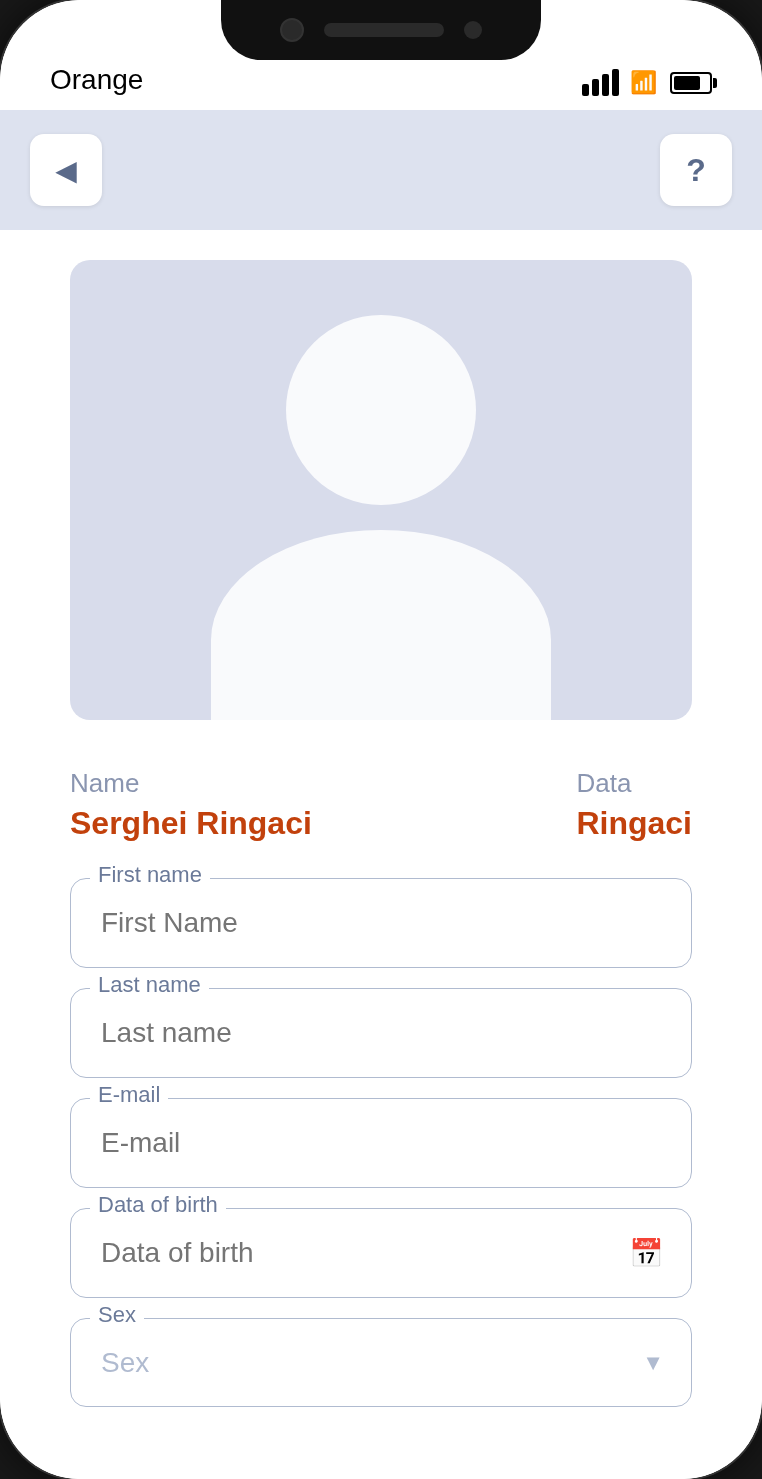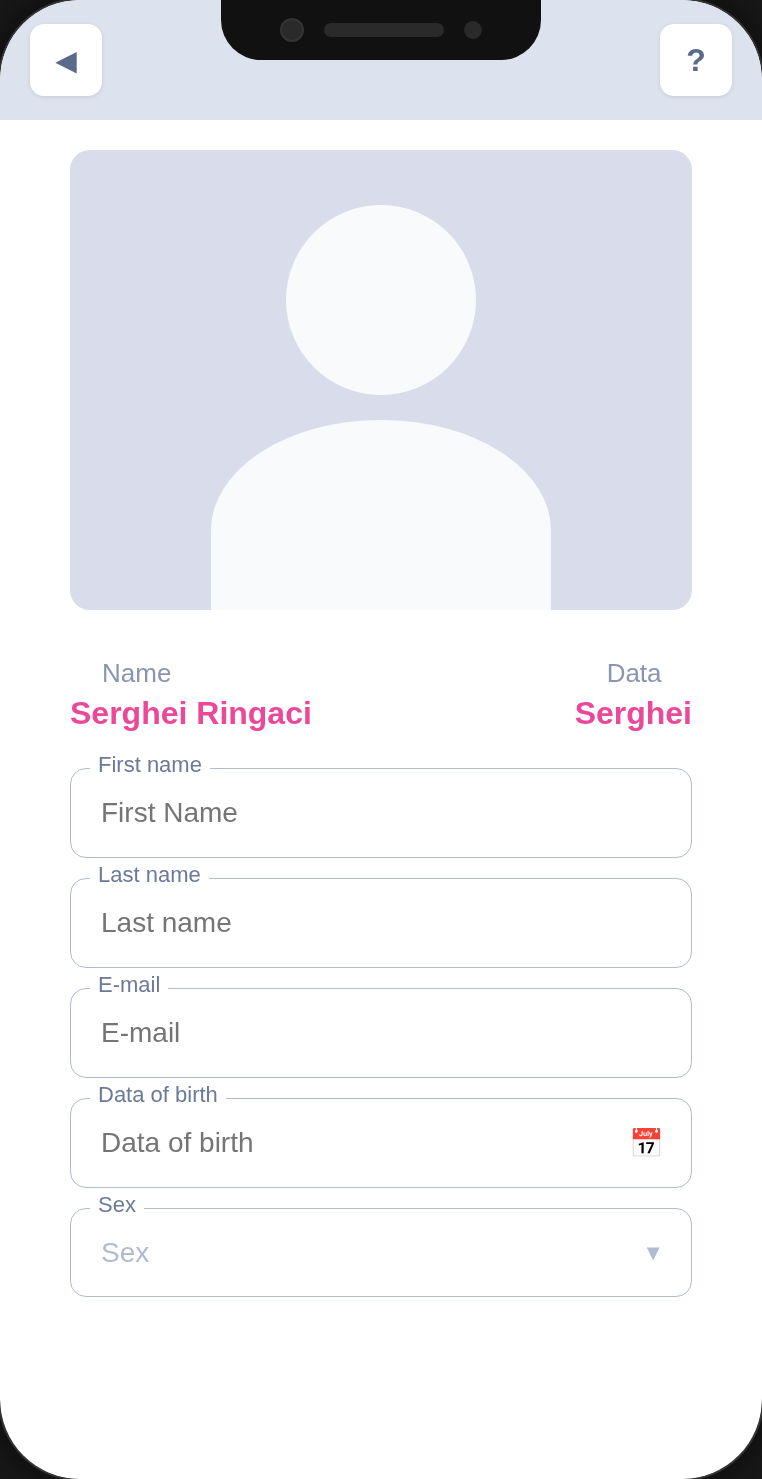--- a/index.html
+++ b/index.html
@@ -241,27 +241,26 @@
     .profile-field {
       display: flex;
       flex-direction: column;
       gap: 6px;
     }
 
     .profile-label {
       font-size: 26px;
       color: #8a95b0;
       font-weight: 400;
-      margin-left: 32px;
     }
 
     .profile-value {
       font-size: 32px;
       font-weight: 700;
-      color: #ec4899;
+      color: #c2410c;
     }
 
     
     .form-field {
       position: relative;
       margin-bottom: 20px;
     }
 
     .field-label {
       position: absolute;
@@ -334,20 +333,35 @@
 
 <div class="phone-frame">
   <div class="phone-screen">
 
     <div class="notch">
       <div class="notch-camera"></div>
       <div class="notch-speaker"></div>
       <div class="notch-dot"></div>
     </div>
 
+    <div class="status-bar">
+      <span class="status-bar-left">Orange</span>
+      <div class="status-bar-right">
+        <div class="signal-bars">
+          <span></span>
+            <span></span>
+            <span></span>
+            <span></span>
+        </div>
+        <span class="wifi-icon">📶</span>
+        <div class="battery-icon">
+          <div class="battery-fill"></div>
+        </div>
+      </div>
+    </div>
 
     <div class="nav-bar">
       <div class="nav-btn">
         <span class="nav-btn-back">◀</span>
       </div>
       <div class="nav-btn">
         <span class="nav-btn-help">?</span>
       </div>
     </div>
 
@@ -362,21 +376,21 @@
         </div>
       </div>
 
       <div class="profile-info">
         <div class="profile-field">
           <span class="profile-label">Name</span>
           <span class="profile-value">Serghei Ringaci</span>
         </div>
         <div class="profile-field">
           <span class="profile-label">Data</span>
-          <span class="profile-value">Serghei</span>
+          <span class="profile-value">Ringaci</span>
         </div>
       </div>
 
       <div class="form-field">
         <span class="field-label">First name</span>
         <input class="field-input" type="text" placeholder="First Name" style="">
       </div>
 
       <div class="form-field">
         <span class="field-label">Last name</span>

